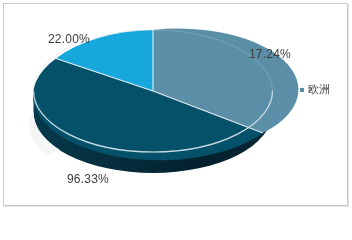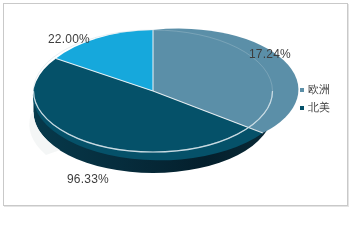--- a/index.html
+++ b/index.html
@@ -175,21 +175,17 @@
 
   <div class="pct-label" id="label-namerica">96.33%</div>
 
   <div id="legend">
 
     <div class="legend-row">
       <span class="legend-swatch" style="background:#5B8FA8"></span>
       <span class="legend-text">欧洲</span>
     </div>
 
-    <div class="legend-row">
-      <span class="legend-swatch" style="background:#055169"></span>
-      <span class="legend-text">北美</span>
-    </div>
 
 
   </div>
 
 </div>
 
 </body></html>

